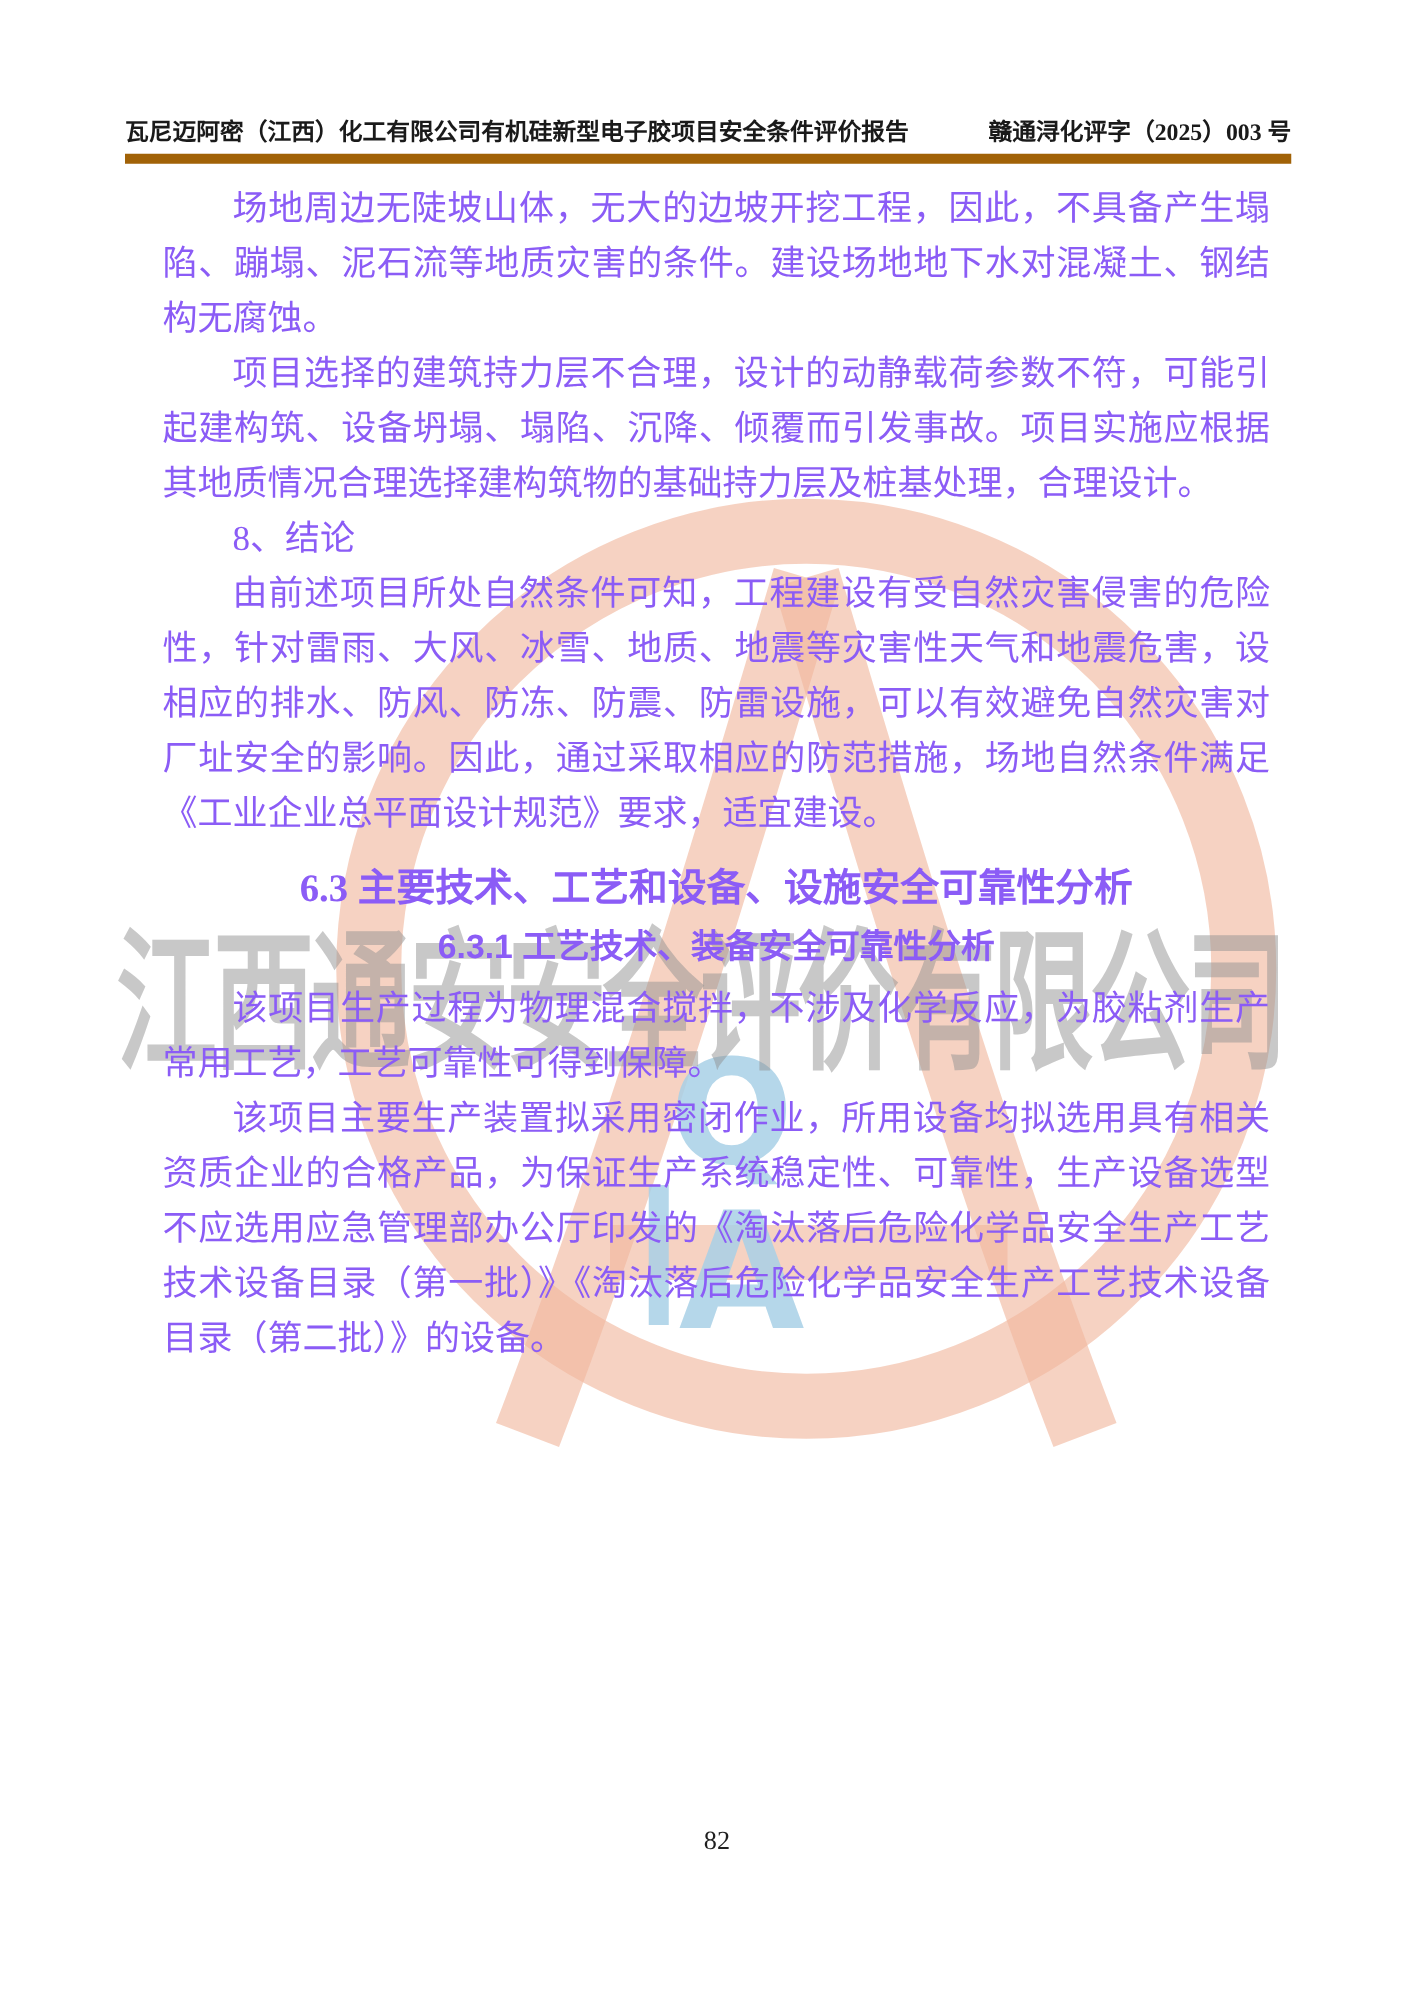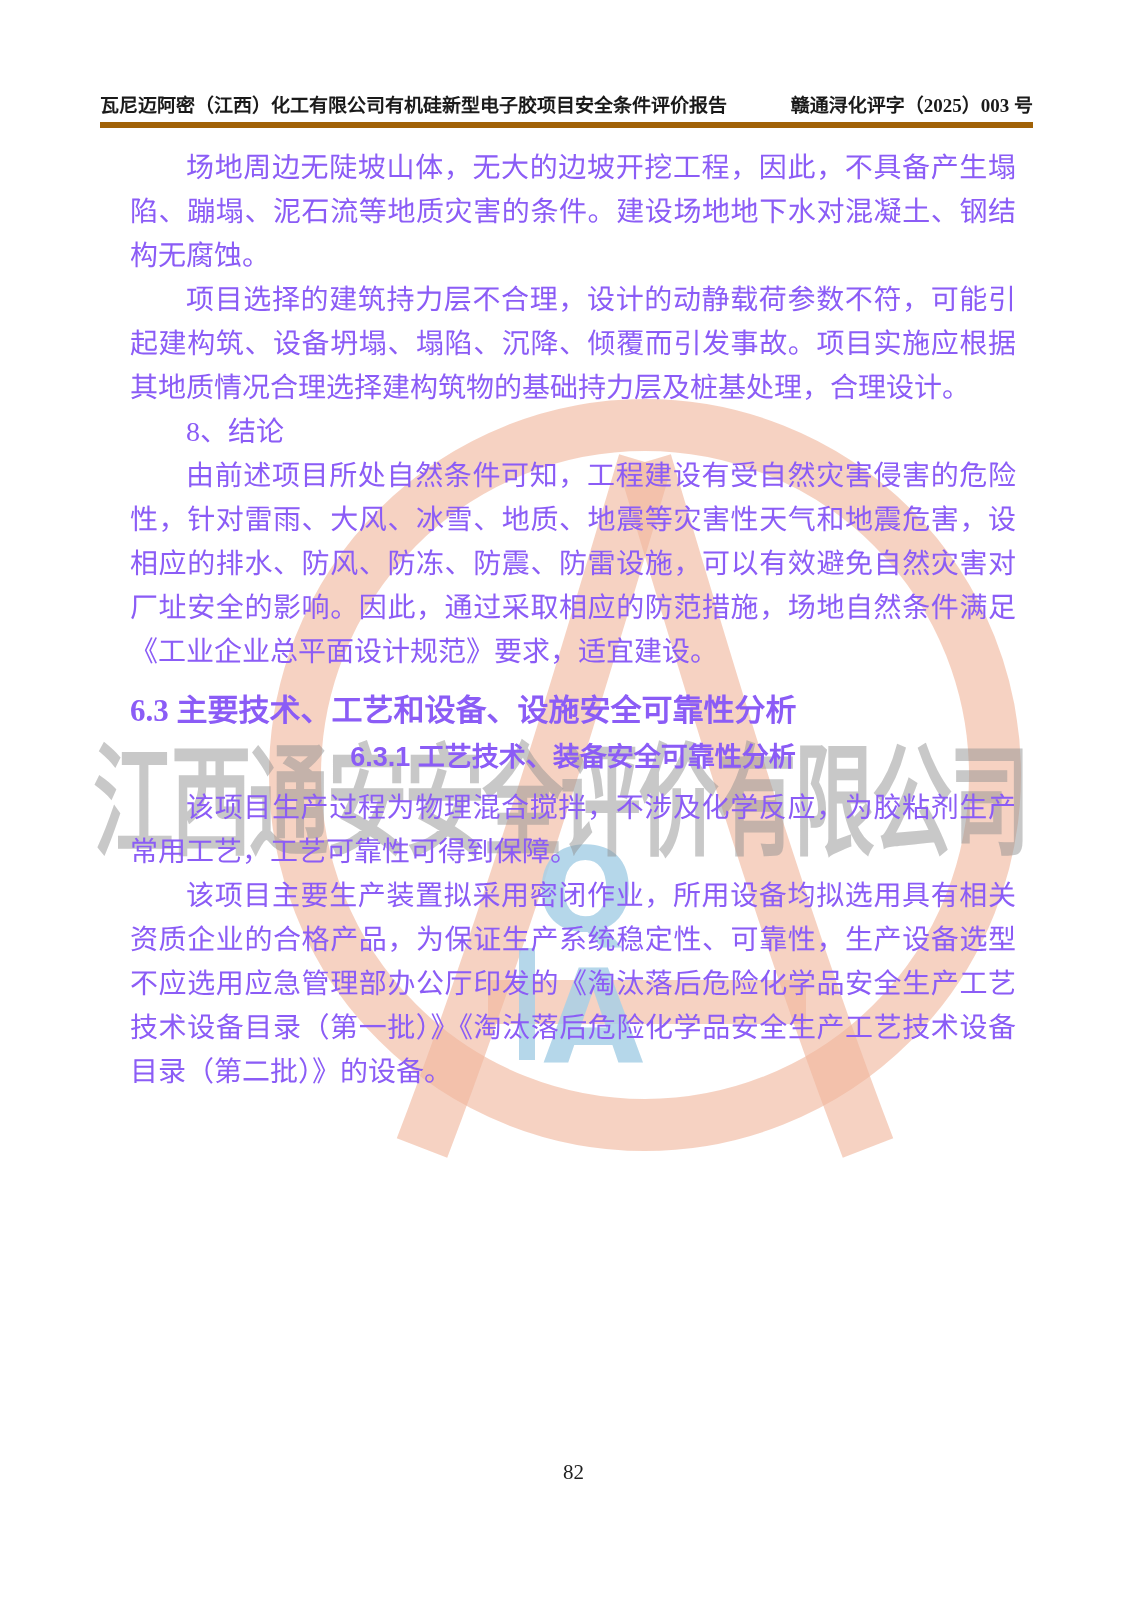--- a/index.html
+++ b/index.html
@@ -16,35 +16,35 @@
     letter-spacing:-4px;
     transform:scaleX(0.66);transform-origin:0 0;
     pointer-events:none;
   }
 
   
   .header{
     position:absolute;left:100px;right:98px;top:90px;z-index:2;
     display:flex;justify-content:space-between;align-items:flex-end;
     font-size:19px;font-weight:bold;color:#1a1a1a;
-    border-bottom:6px solid #a16207;padding-bottom:5px;
+    border-bottom:8px solid #a16207;padding-bottom:5px;
   }
   .header .h-left{max-width:780px;}
   .header .h-right{white-space:nowrap;}
 
   
   .doc{
     position:absolute;left:130px;top:146px;width:886px;z-index:2;
     color:#8b5cf6;font-size:28px;line-height:44px;text-align:justify;
   }
   .blk{margin:0;}
   .blk.body{text-indent:2em;}
   .blk.h1{
     font-size:31px;font-weight:bold;line-height:46px;
-    margin-top:14px;margin-bottom:2px;text-align:left;
+    margin-top:14px;margin-bottom:2px;text-align:center;
   }
   .blk.h2{
     font-family:"Liberation Sans","DejaVu Sans",sans-serif;
     font-size:27px;font-weight:bold;line-height:42px;
     margin-bottom:8px;text-align:center;
   }
 
   
   .footer{
     position:absolute;left:0;right:0;top:1460px;z-index:2;

